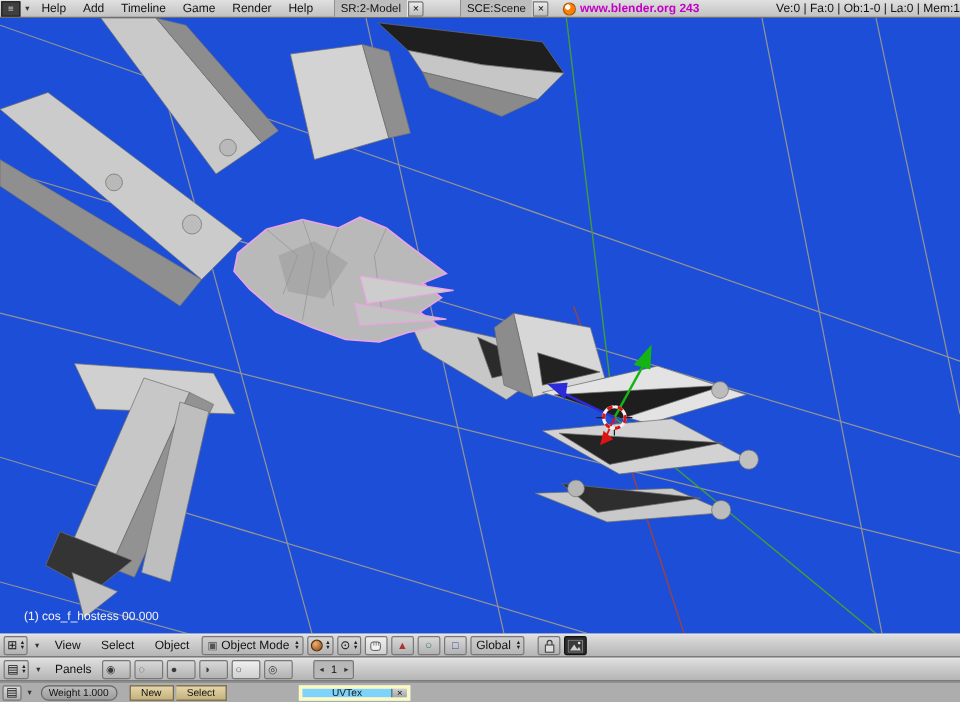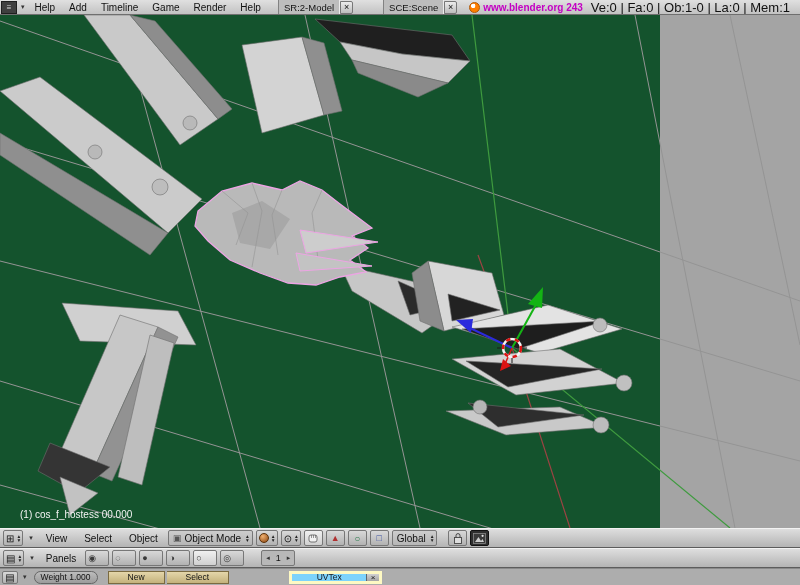--- a/index.html
+++ b/index.html
@@ -32,24 +32,24 @@
     width:13px; height:13px; display:flex; align-items:center; justify-content:center;
     background:linear-gradient(#ececec,#bdbdbd); border:1px solid #777; font-size:9px;
     border-radius:0 2px 2px 0;
   }
   .version { display:flex; align-items:center; gap:3px; margin-left:12px; color:#c400c4; font-weight:bold; font-size:10px; }
   .logo {
     width:11px; height:11px; border-radius:50%;
     background:radial-gradient(circle at 35% 32%, #ffffff 0 2px, #ff7f00 2.5px);
     border:1px solid #b35600;
   }
-  .stats { margin-left:auto; padding-right:10px; font-size:13px; }
+  .stats { margin-left:auto; padding-right:0; font-size:10px; }
 
   
-  .viewport { position:absolute; top:15px; left:0; width:660px; height:513px; background:#14532d; }
+  .viewport { position:absolute; top:15px; left:0; width:800px; height:513px; background:#1d4ed8; }
   .viewport svg { display:block; }
   .obj-info { position:absolute; left:20px; bottom:8px; color:#f4f4f4; font-size:10px; }
 
   
   .hdr {
     position:absolute; left:0; width:800px; display:flex; align-items:center; gap:3px;
     background:linear-gradient(#dedede,#b4b4b4);
     border-top:1px solid #f2f2f2; border-bottom:1px solid #5c5c5c;
     font-size:10px; padding:0 3px;
   }
@@ -90,21 +90,21 @@
     position:absolute; top:568px; left:0; width:800px; height:17px;
     display:flex; align-items:center; gap:2px; padding:0 2px;
     background:#adadad; border-top:1px solid #8a8a8a; font-size:9px;
   }
   .slider {
     width:64px; height:13px; margin-left:2px;
     background:linear-gradient(#bcbcbc,#9c9c9c); border:1px solid #666; border-radius:7px;
     display:flex; align-items:center; justify-content:center; font-size:8.5px;
   }
   .tanbtn {
-    height:13px; padding:0 19px; display:flex; align-items:center;
+    height:13px; padding:0 9px; display:flex; align-items:center;
     background:linear-gradient(#e4d6aa,#c4b27c); border:1px solid #7a6a40; font-size:8.5px;
   }
   .tanbtn + .tanbtn { border-left:none; }
   .uvfield {
     margin-left:58px; width:93px; height:13px; display:flex; align-items:center;
     background:#7dd3fc; border:3px solid #fef9c3;
   }
   .uvfield .txt { flex:1; text-align:center; font-size:8.5px; color:#15151c; }
   .uvx {
     width:13px; height:100%; display:flex; align-items:center; justify-content:center;

